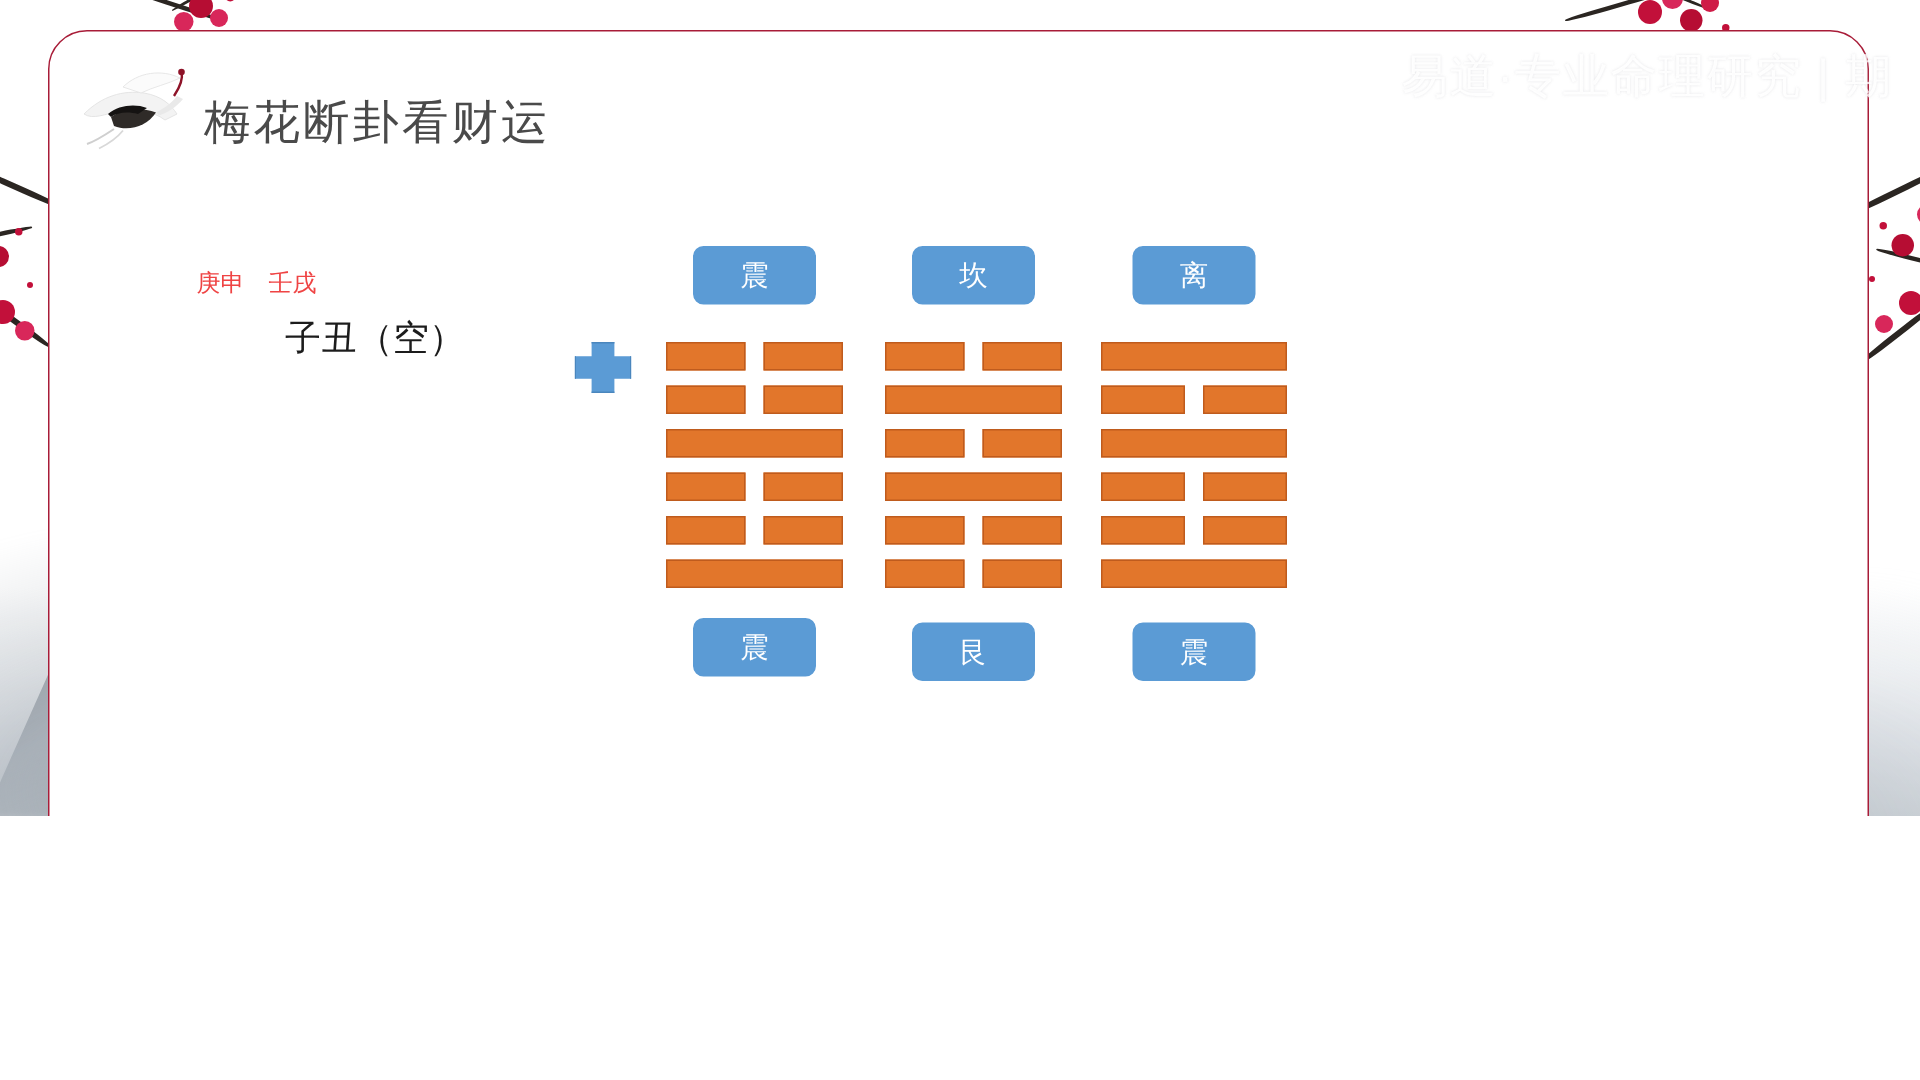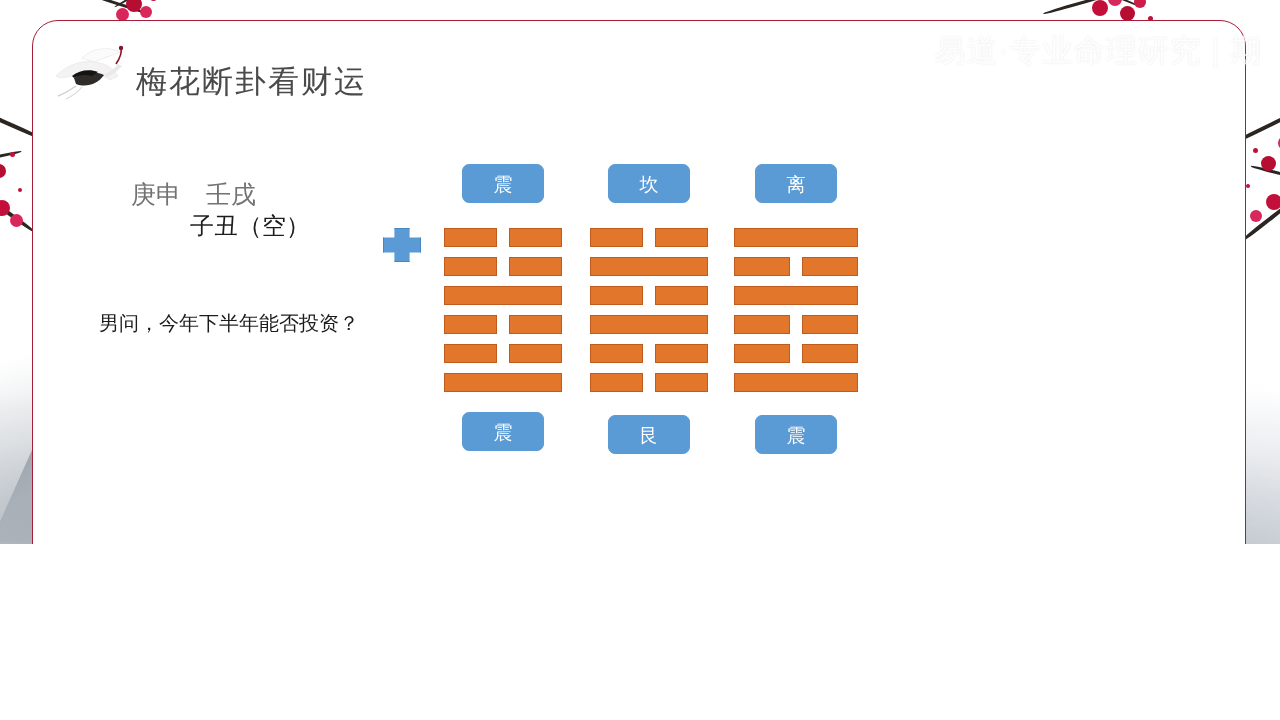--- a/index.html
+++ b/index.html
@@ -64,21 +64,21 @@
   .watermark{
     position:absolute;right:18px;top:30px;
     font-size:31px;letter-spacing:1px;color:rgba(255,255,255,.92);
     text-shadow:0 0 2px rgba(200,200,205,.55);
     white-space:nowrap;opacity:.85;text-align:right;
   }
 
   
   .ganzhi{
     position:absolute;left:131px;top:182px;
-    font-size:25px;color:#737373;line-height:1.0;white-space:nowrap;
+    font-size:16px;color:#ef4444;line-height:1.0;white-space:nowrap;
   }
   .ganzhi-2{
     position:absolute;left:190px;top:214px;
     font-size:24px;color:#1c1c1c;line-height:1.0;white-space:nowrap;
   }
   .question{
     position:absolute;left:99px;top:310px;
     font-size:20px;color:#1c1c1c;white-space:nowrap;
   }
 
@@ -197,21 +197,20 @@
     <path d="M24 44 C18 48 12 52 6 54" stroke="#cfcfcf" stroke-width="1.4" fill="none"></path>
     <path d="M30 45 C26 50 20 54 14 57" stroke="#d8d8d8" stroke-width="1.2" fill="none"></path>
   </svg>
 
   <div class="page-title">梅花断卦看财运</div>
 
   <div class="watermark">易道·专业命理研究 | 期</div>
 
   <div class="ganzhi">庚申　壬戌</div>
   <div class="ganzhi-2">子丑（空）</div>
-  <div class="question">男问，今年下半年能否投资？</div>
 
   <div class="cross"></div>
 
   <div class="hex-wrap">
 
     <div class="hex-col c0">
       <div class="trigram-label top">震</div>
       <div class="lines">
         <div class="line-row broken">
             <span class="seg l"></span>

